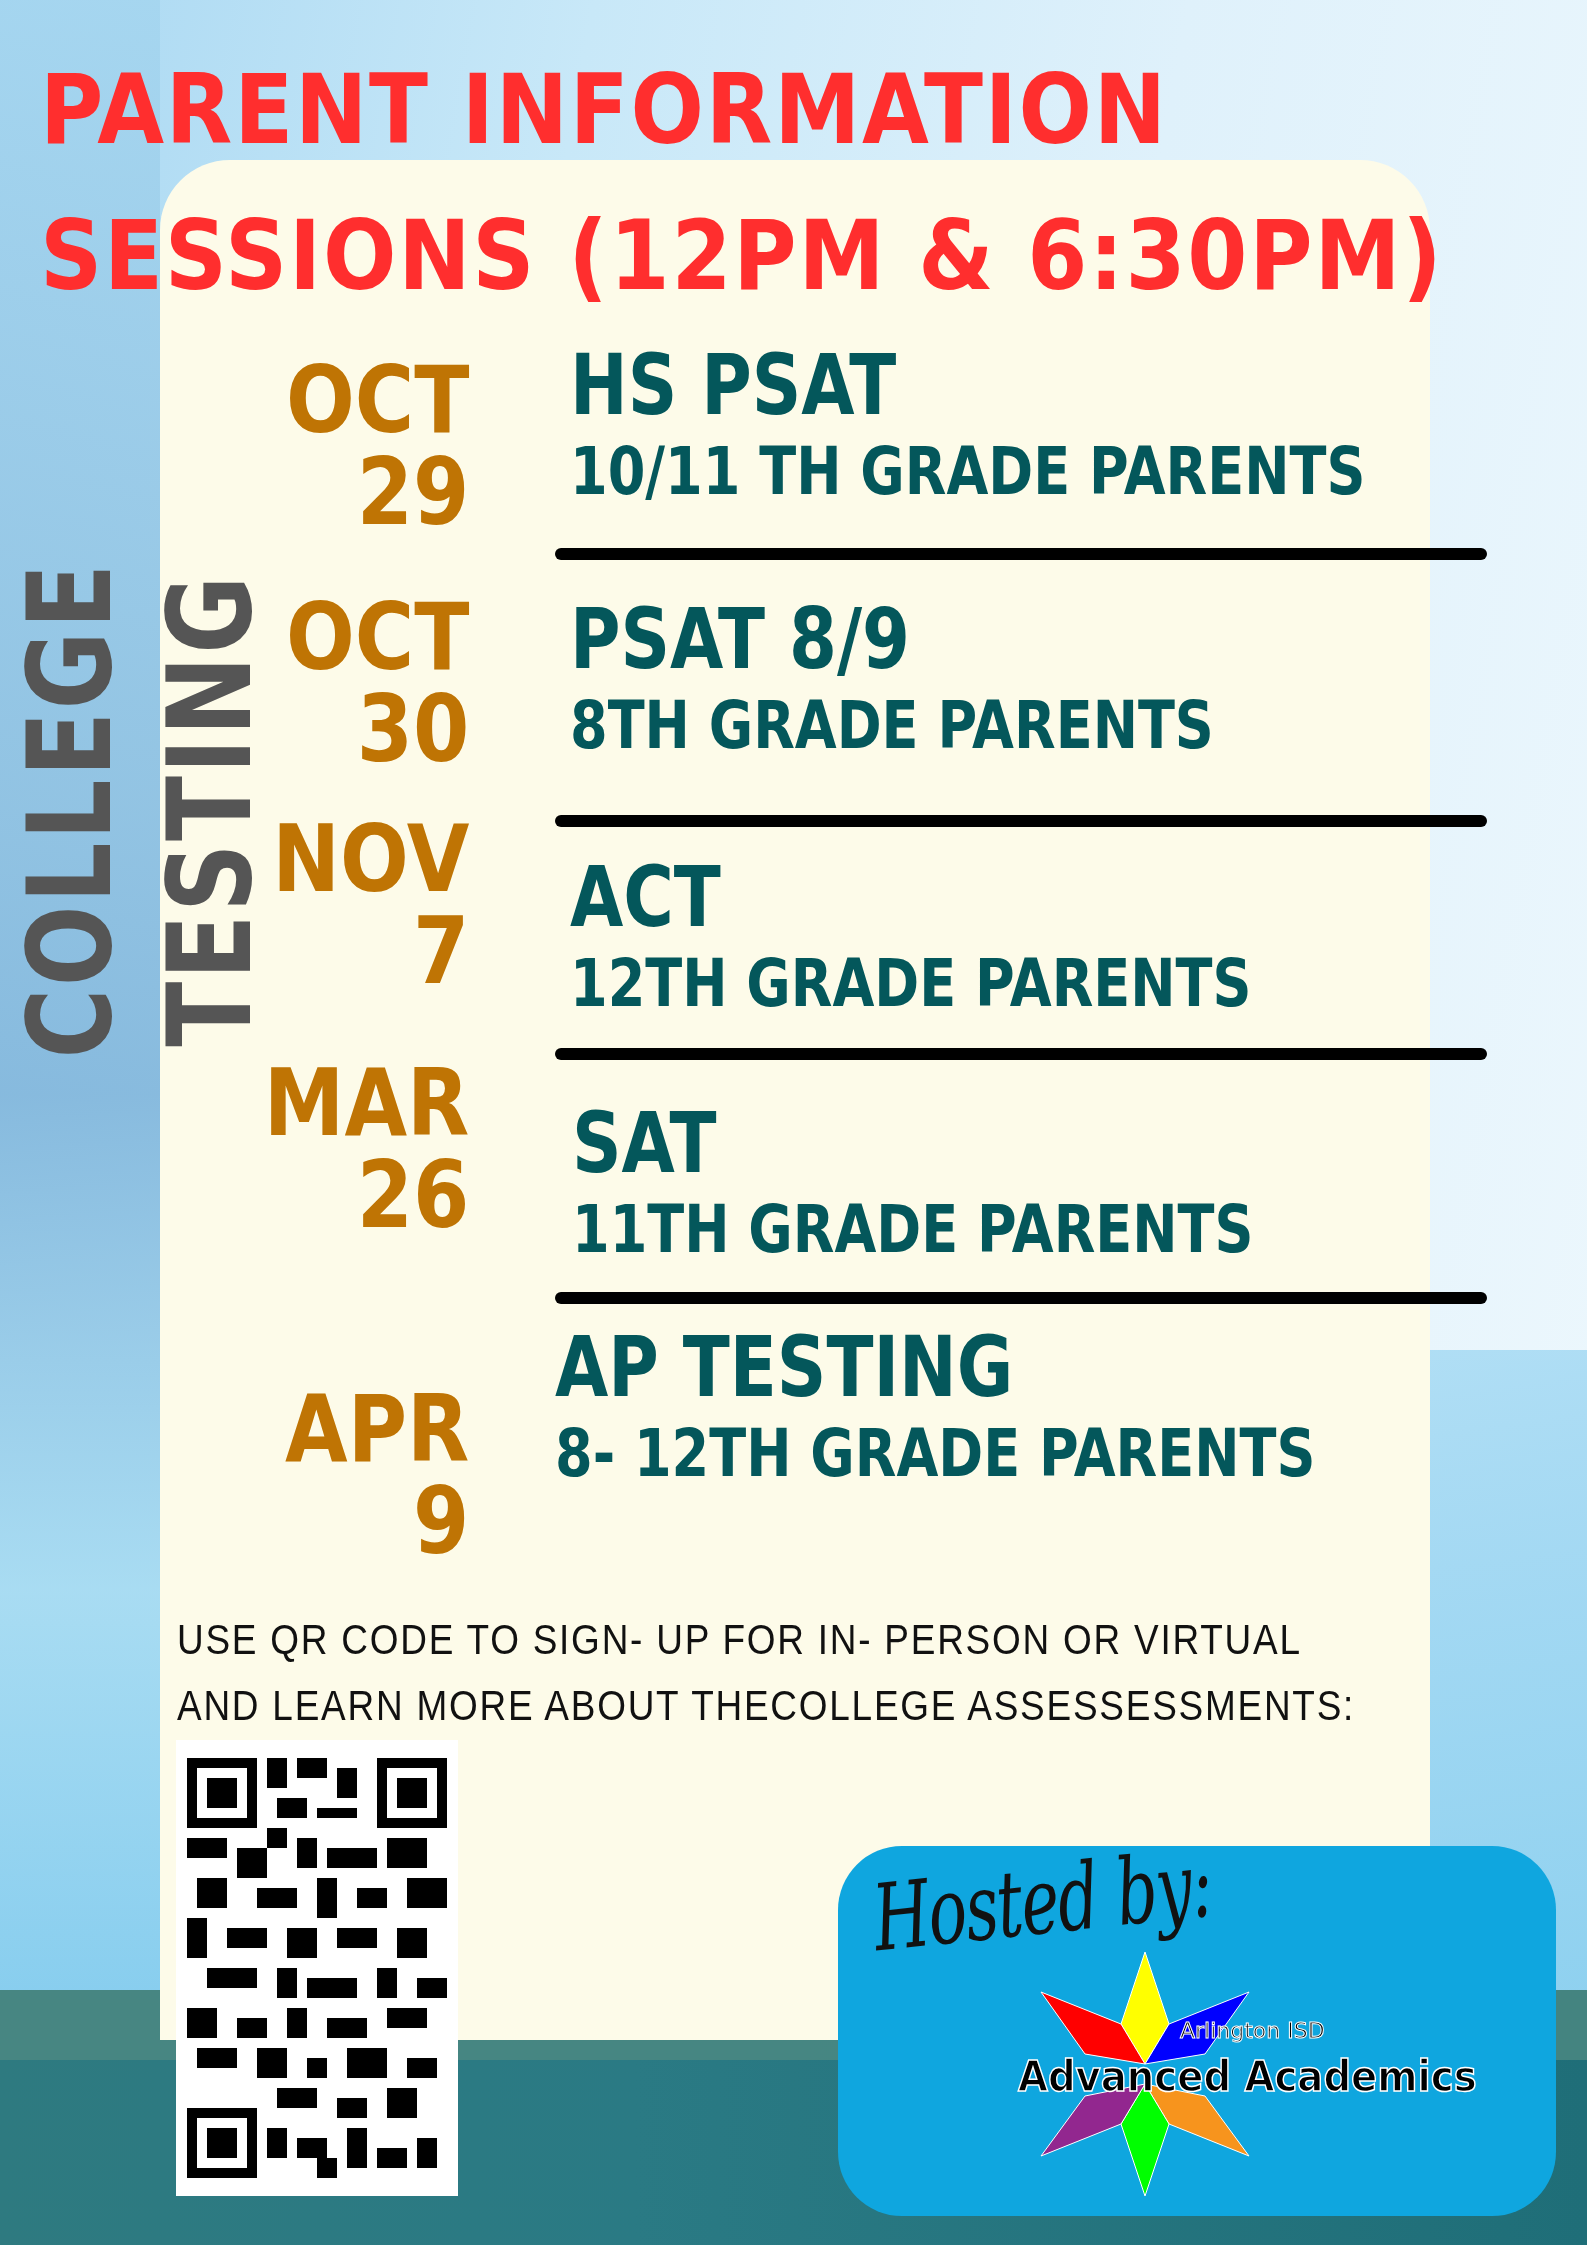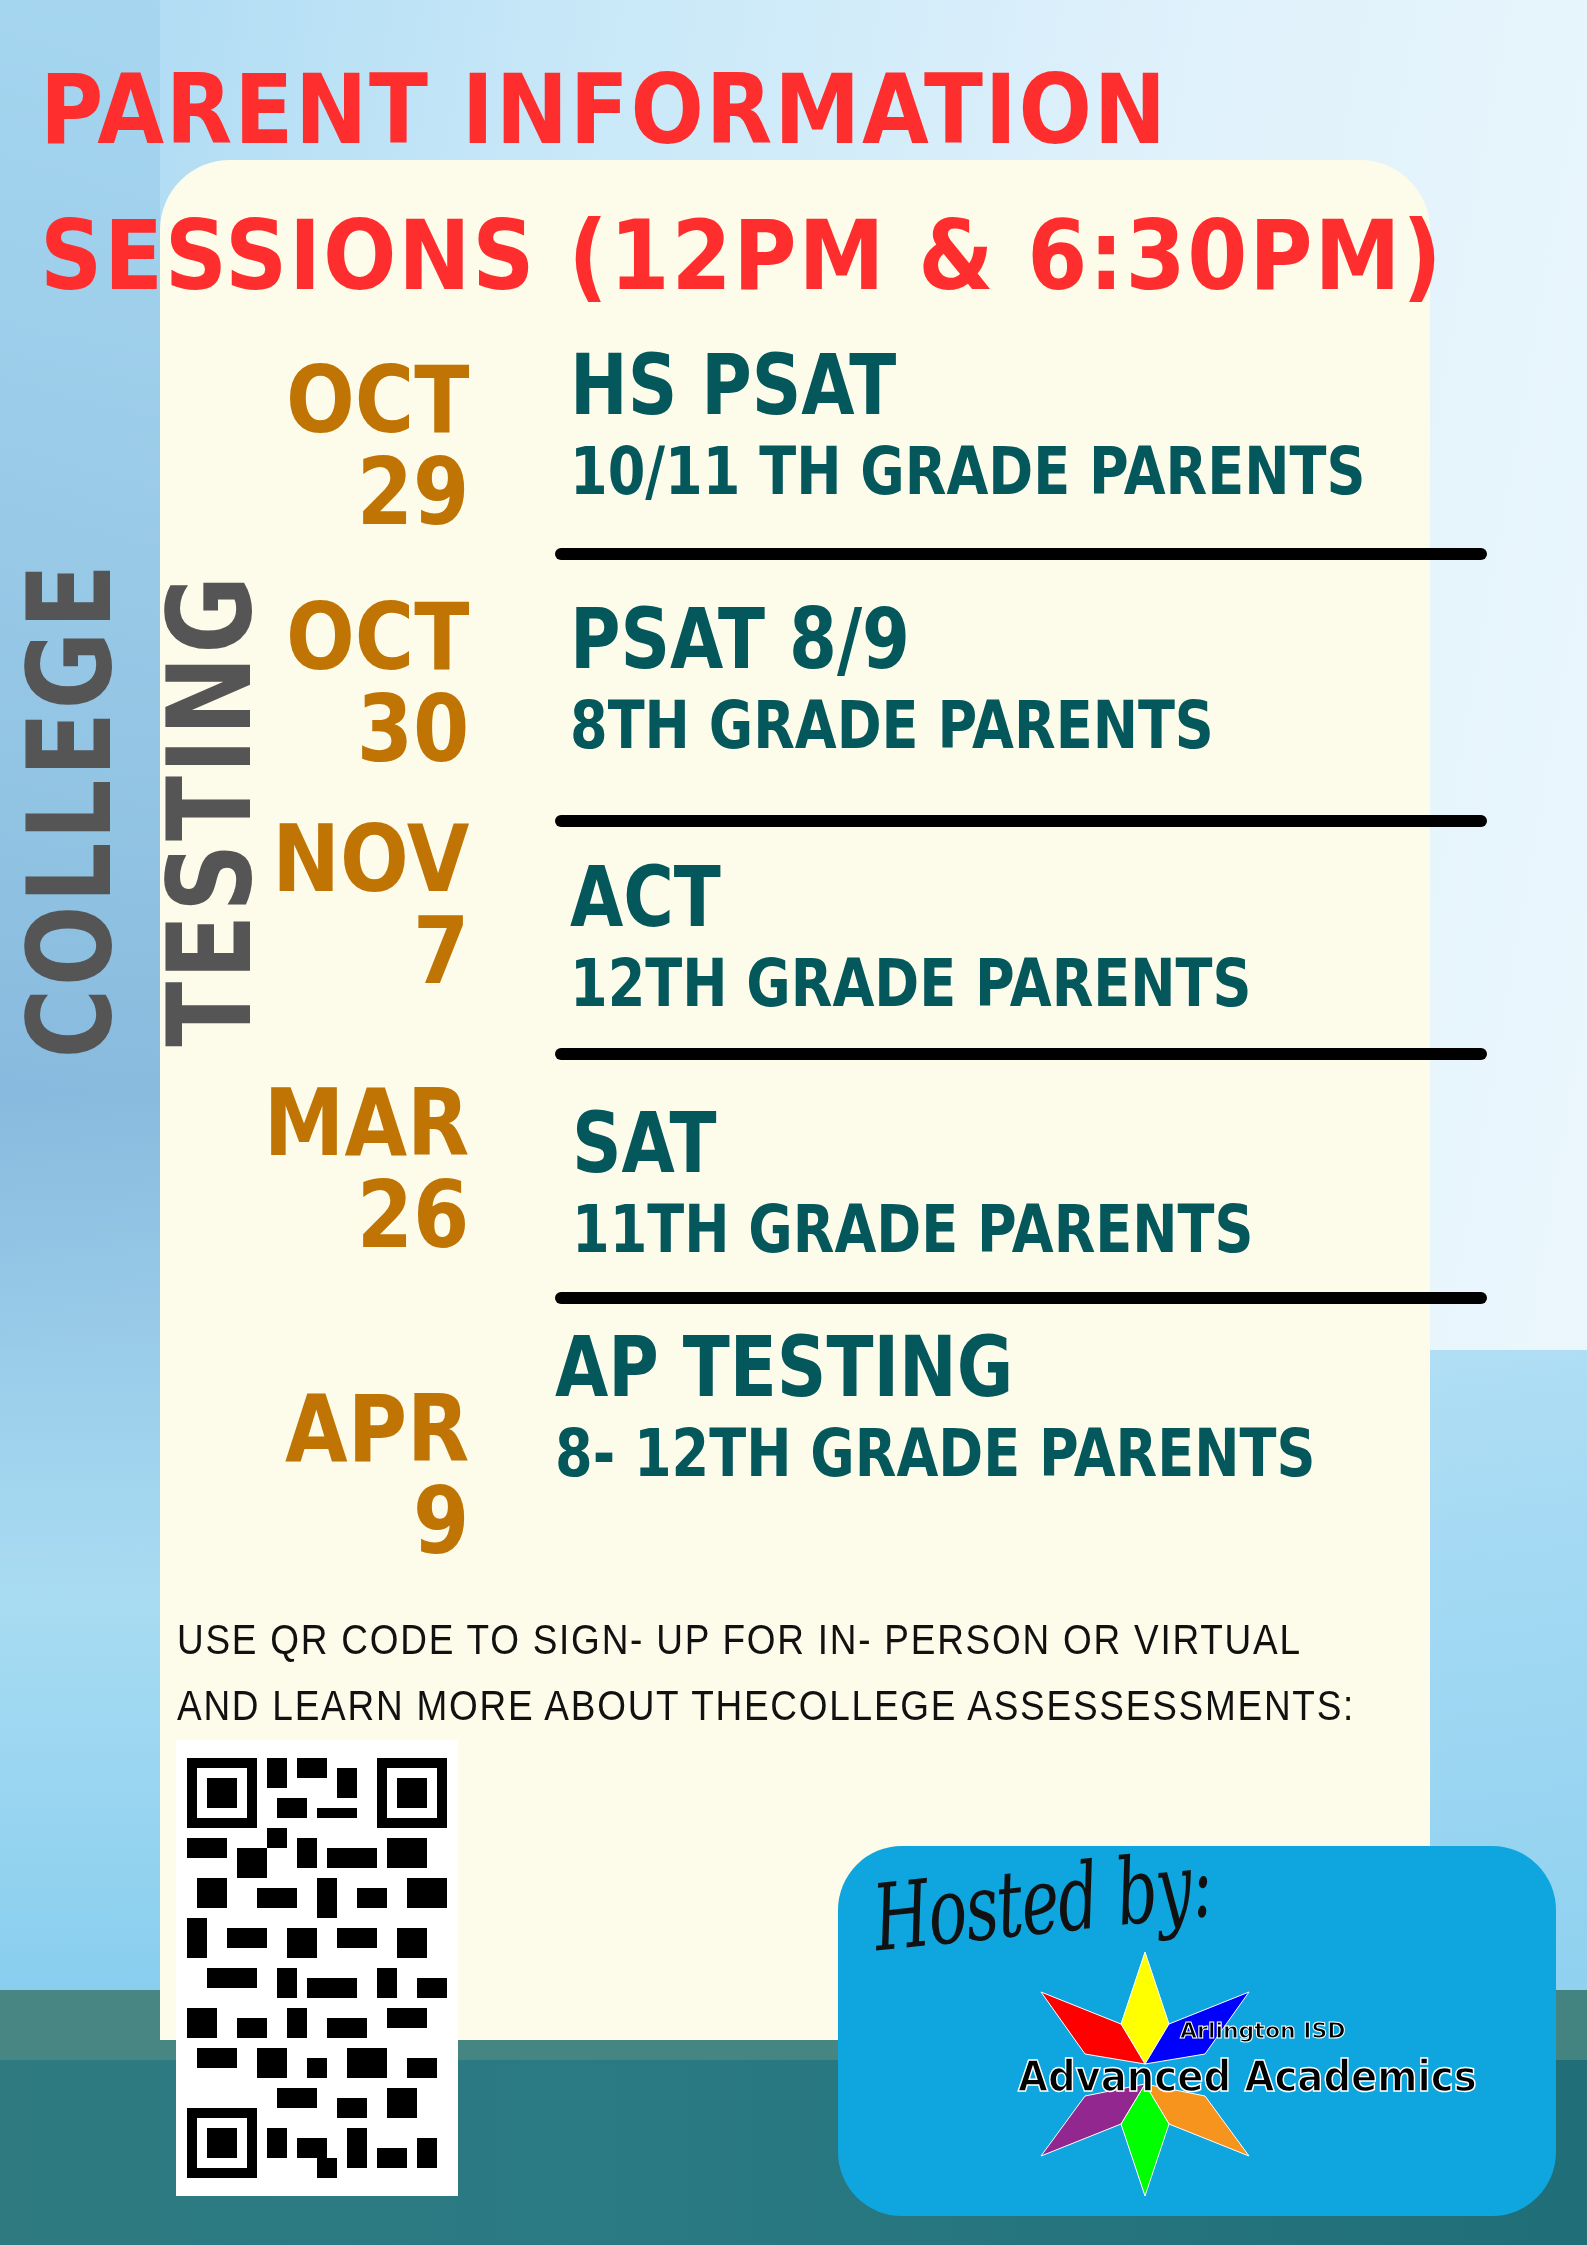--- a/index.html
+++ b/index.html
@@ -41,21 +41,21 @@
     transform:scaleX(0.88); transform-origin:left top; white-space:nowrap; }
 
   .qr { position:absolute; left:176px; top:1740px; width:282px; height:456px; background:#fff; padding:0; }
   .qr svg { position:absolute; left:11px; top:18px; }
 
   .host { position:absolute; left:838px; top:1846px; width:718px; height:370px; background:#0fa6df;
     border-radius:64px; }
   .hosted { position:absolute; left:30px; top:20px; font-family:"DejaVu Serif", serif; font-style:italic;
     font-size:92px; color:#111; transform:rotate(-6deg) scaleX(0.7); transform-origin:left top; letter-spacing:-2px; }
   .star { position:absolute; left:197px; top:100px; }
-  .logo1 { position:absolute; left:342px; top:172px; font-family:"DejaVu Sans", sans-serif; font-weight:700;
+  .logo1 { position:absolute; left:342px; top:172px; font-family:"DejaVu Sans", sans-serif; font-weight:400;
     font-size:22px; color:#000; -webkit-text-stroke:1px #fff; }
   .logo2 { position:absolute; left:180px; top:206px; font-family:"DejaVu Sans", sans-serif; font-weight:900;
     font-size:42px; color:#000; letter-spacing:0px; -webkit-text-stroke:1.5px #fff; white-space:nowrap; transform:scaleX(0.92); transform-origin:left top; }
 </style>
 </head>
 <body>
 
 <div class="bg"></div>
 <div class="bg-lower"></div>
 <div class="leftstrip"></div>
@@ -95,21 +95,21 @@
 <div class="date" style="top:814px;">
   <span>NOV</span>
   <span>7</span>
 </div>
 <div class="evt" style="left:570px; top:852px; transform:scaleX(0.82);">
   <div class="name">ACT</div>
   <div class="sub">12TH GRADE PARENTS</div>
 </div>
 <div class="divider" style="top:1048px;"></div>
 
-<div class="date" style="top:1058px;margin-top:20px;">
+<div class="date" style="top:1058px;">
   <span>MAR</span>
   <span>26</span>
 </div>
 <div class="evt" style="left:572px; top:1098px; transform:scaleX(0.82);">
   <div class="name">SAT</div>
   <div class="sub">11TH GRADE PARENTS</div>
 </div>
 <div class="divider" style="top:1292px;"></div>
 
 <div class="date" style="top:1384px;">

